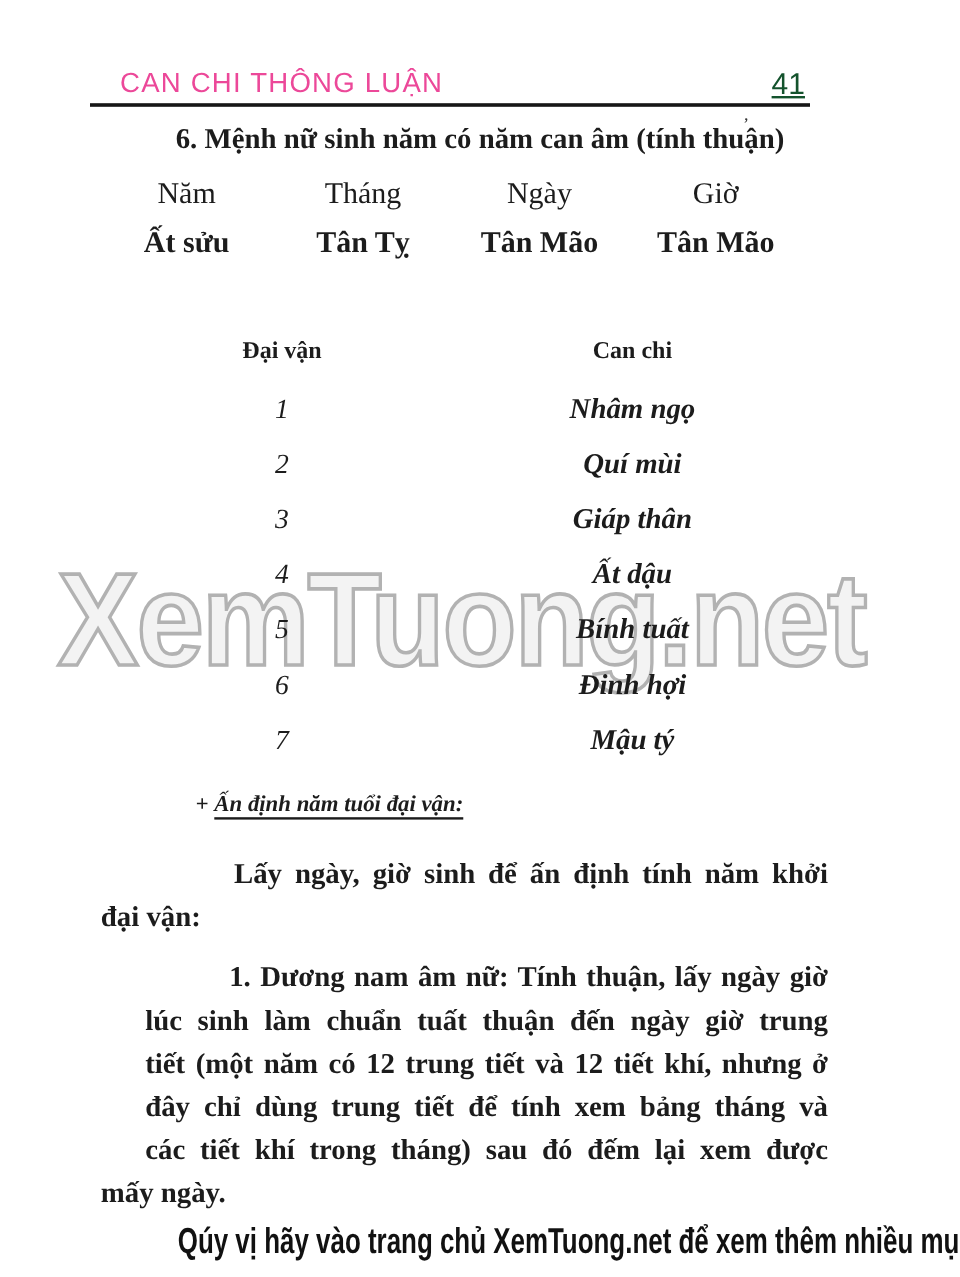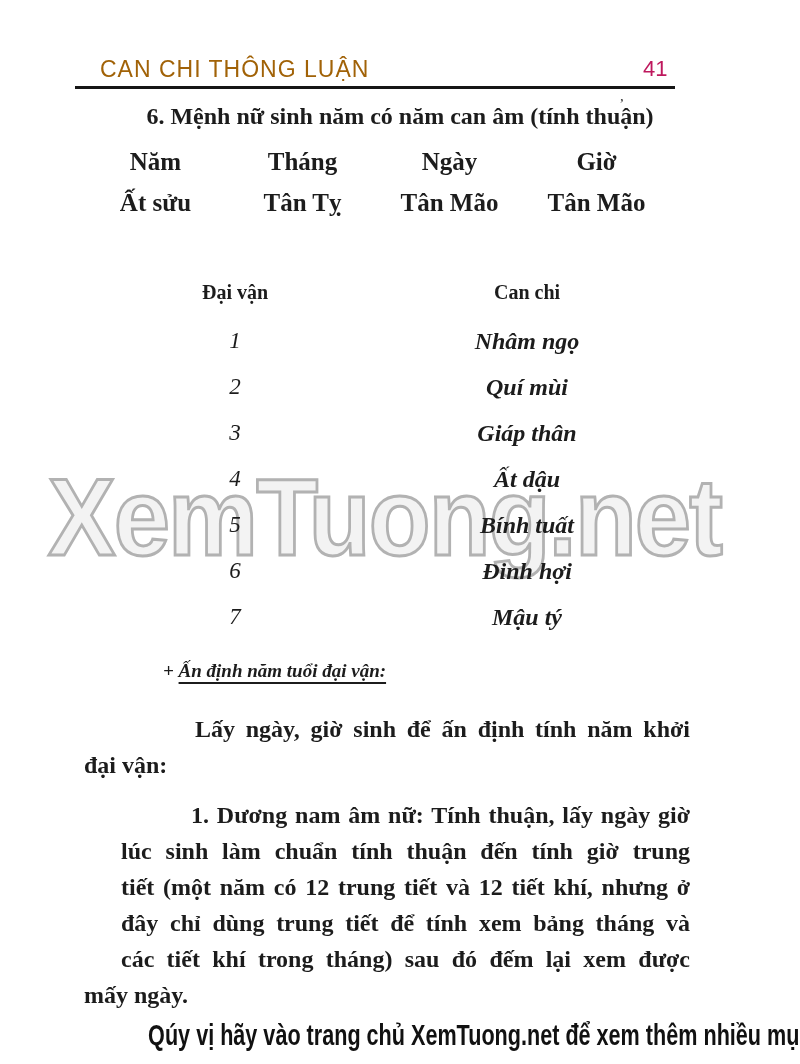--- a/index.html
+++ b/index.html
@@ -12,27 +12,27 @@
   }
   .page {
     position: relative;
     width: 800px; height: 1064px;
     background: #ffffff;
   }
   
   .running-title {
     position: absolute; left: 100px; top: 56px;
     font-family: "Liberation Sans", sans-serif;
-    font-size: 23px; letter-spacing: 1px; color: #a16207;
+    font-size: 23px; letter-spacing: 1px; color: #ec4899;
     white-space: nowrap;
   }
   .page-number {
     position: absolute; left: 643px; top: 56px;
     font-family: "Liberation Sans", sans-serif;
-    font-size: 22px; color: #be185d;
+    font-size: 25px; color: #14532d; text-decoration: underline;
   }
   .header-rule {
     position: absolute; left: 75px; top: 86px;
     width: 600px; height: 3px; background: #161616;
   }
   .scan-mark {
     position: absolute; left: 620px; top: 88px;
     font-size: 15px; color: #333;
   }
   
@@ -44,21 +44,21 @@
   }
   
   .pillars {
     position: absolute; left: 82px; top: 148px; width: 588px;
   }
   .pillars .row {
     display: grid;
     grid-template-columns: repeat(4, 1fr);
   }
   .pillars .cell { text-align: center; font-size: 25px; }
-  .pillars .hdr .cell { font-weight: bold; }
+  .pillars .hdr .cell { font-weight: normal; }
   .pillars .val { margin-top: 13px; }
   .pillars .val .cell { font-weight: bold; }
   
   .daivan {
     position: absolute; left: 150px; top: 281px; width: 480px;
     z-index: 2;
   }
   .daivan .trow { position: relative; height: 46px; }
   .daivan .thead { height: 47px; }
   .daivan .c1, .daivan .c2 {
@@ -187,21 +187,21 @@
 
   <div class="subheading"><span>+ </span><span class="ul">Ấn định năm tuổi đại vận:</span></div>
 
   <div class="para para1">
     <div class="line fill indent1">Lấy ngày, giờ sinh để ấn định tính năm khởi</div>
     <div class="line">đại vận:</div>
   </div>
 
   <div class="para para2">
     <div class="line fill indent2">1. Dương nam âm nữ: Tính thuận, lấy ngày giờ</div>
-    <div class="line fill">lúc sinh làm chuẩn tính thuận đến tính giờ trung</div>
+    <div class="line fill">lúc sinh làm chuẩn tuất thuận đến ngày giờ trung</div>
     <div class="line fill">tiết (một năm có 12 trung tiết và 12 tiết khí, nhưng ở</div>
     <div class="line fill">đây chỉ dùng trung tiết để tính xem bảng tháng và</div>
     <div class="line fill">các tiết khí trong tháng) sau đó đếm lại xem được</div>
     <div class="line">mấy ngày.</div>
   </div>
 
   <div class="footer">
     <span class="inner">Qúy vị hãy vào trang chủ XemTuong.net để xem thêm nhiều mục hay khác</span>
   </div>
 

